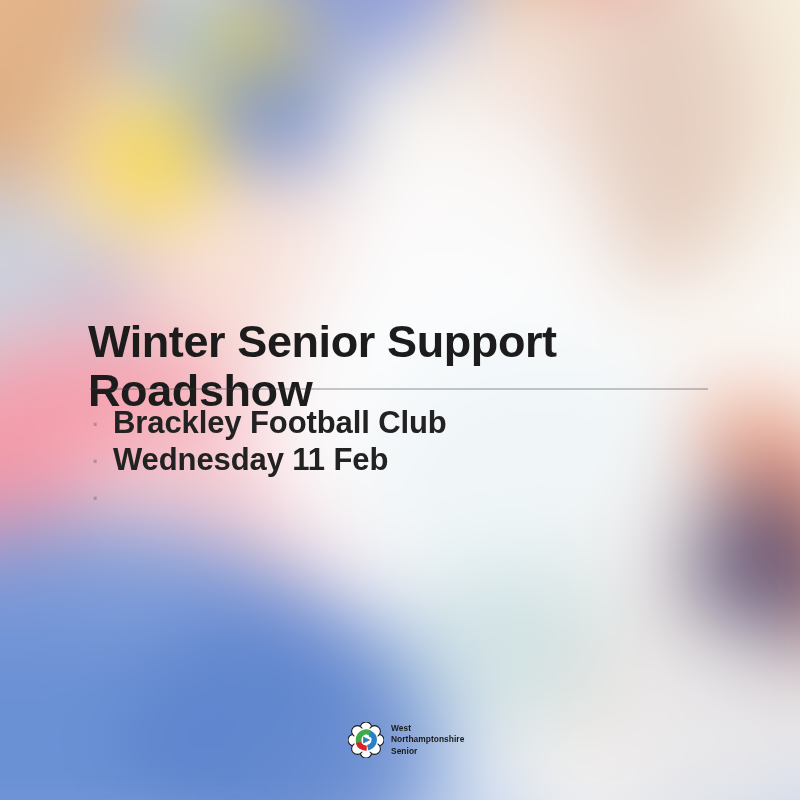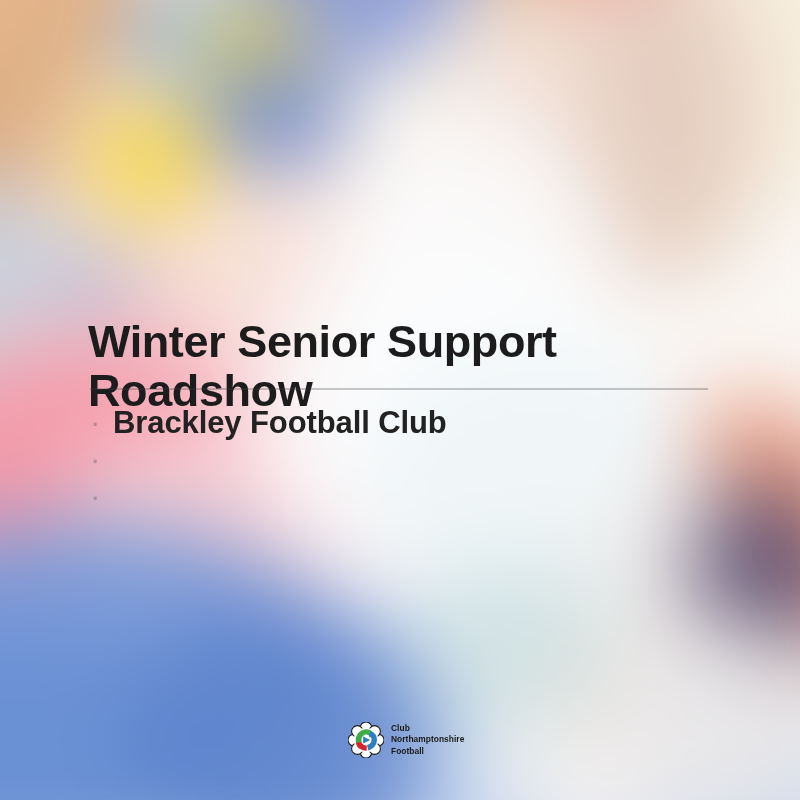--- a/index.html
+++ b/index.html
@@ -230,20 +230,21 @@
 
     <div class="divider"></div>
 
     <ul class="detail-list">
       <li class="detail-item">
         <span class="detail-bullet">·</span>
         <span class="detail-text">Brackley Football Club</span>
       </li>
       <li class="detail-item">
         <span class="detail-bullet">·</span>
+        <span class="detail-text">Wednesday 11 Feb</span>
       </li>
       <li class="detail-item">
         <span class="detail-bullet">·</span>
       </li>
     </ul>
 
     <div class="logo">
       <svg class="logo-mark" viewBox="0 0 100 100">
 
         <g>
@@ -264,20 +265,20 @@
         <path d="M76 34 A30 30 0 0 1 56 79 L53 64 A16 16 0 0 0 64 41 Z" fill="#2b7fc4"></path>
         <path d="M76 34 A30 30 0 0 0 62 26 L58 40 A16 16 0 0 1 66 45 Z" fill="#2b7fc4"></path>
 
         <path d="M52 80 A30 30 0 0 1 22 58 L37 56 A16 16 0 0 0 52 65 Z" fill="#d8232a"></path>
         <path d="M22 58 A30 30 0 0 0 34 76 L43 65 A16 16 0 0 1 37 56 Z" fill="#d8232a"></path>
 
         <path d="M42 40 L62 50 L42 60 Z" fill="#2b7fc4"></path>
         <circle cx="50" cy="50" r="8" fill="#ffffff" opacity="0"></circle>
       </svg>
       <div class="logo-text">
-        <span>Club</span>
+        <span>West</span>
         <span>Northamptonshire</span>
-        <span>Football</span>
+        <span>Senior</span>
       </div>
     </div>
 
   </div>
 </div>
 
 </body></html>

